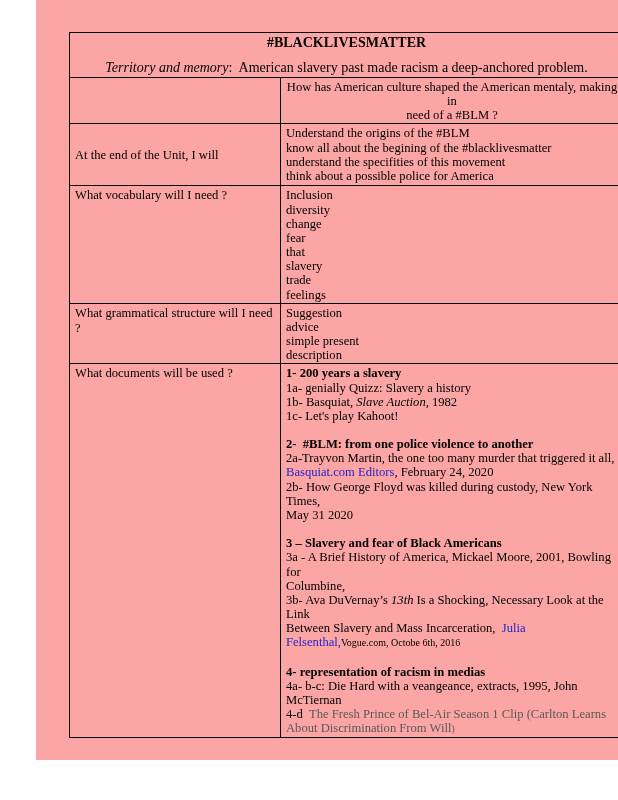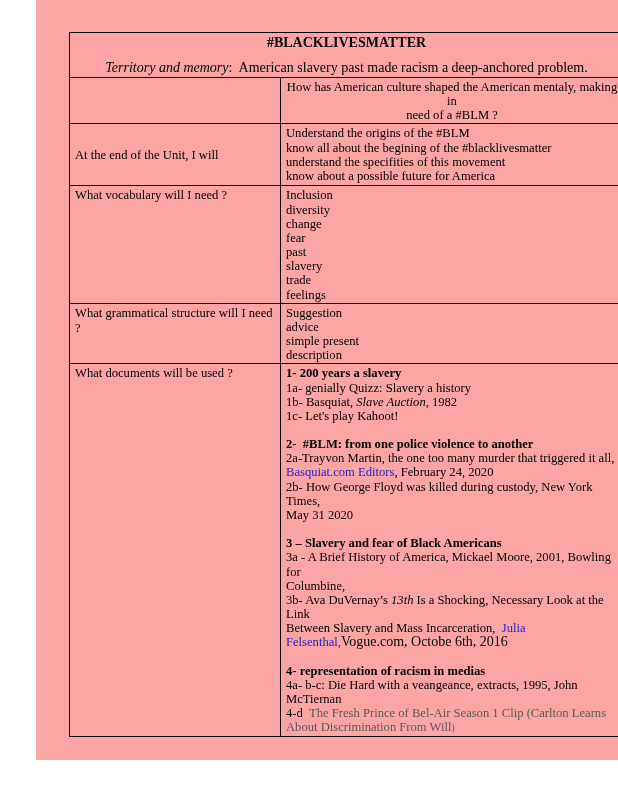--- a/index.html
+++ b/index.html
@@ -59,21 +59,21 @@
 
   .line {
     line-height: 14.15px;
     min-height: 14.15px;
     white-space: pre-wrap;
   }
   .s-plain {}
   .s-bold   { font-weight: bold; }
   .s-italic { font-style: italic; }
   .s-link   { color: #2623c8; cursor: pointer; }
-  .s-small  { font-size: 14px; }
+  .s-small  { font-size: 10px; }
   .s-gray   { color: #595959; font-family: Liberation Serif, serif; }
   .s-gray-small { color: #595959; font-size: 9.5px; }
 </style>
 </head>
 <body>
 
 <div class="page" data-name="document-page">
   <table class="unit-table" data-name="unit-table">
     <colgroup>
       <col class="c-label">
@@ -93,31 +93,31 @@
             <div class="line" data-name="text-line"><span class="s-plain" data-name="text-segment">How has American culture shaped the American mentaly, making in</span></div>
             <div class="line" data-name="text-line"><span class="s-plain" data-name="text-segment">need of a #BLM ?</span></div>
           </td>
         </tr>
         <tr data-key="objectives" data-name="row-objectives">
           <td class="label-cell" data-name="row-label-objectives">At the end of the Unit, I will</td>
           <td class="content-cell" data-name="row-content-objectives">
             <div class="line" data-name="text-line"><span class="s-plain" data-name="text-segment">Understand the origins of the #BLM</span></div>
             <div class="line" data-name="text-line"><span class="s-plain" data-name="text-segment">know all about the begining of the #blacklivesmatter</span></div>
             <div class="line" data-name="text-line"><span class="s-plain" data-name="text-segment">understand the specifities of this movement</span></div>
-            <div class="line" data-name="text-line"><span class="s-plain" data-name="text-segment">know about a possible future for America</span></div>
+            <div class="line" data-name="text-line"><span class="s-plain" data-name="text-segment">think about a possible police for America</span></div>
           </td>
         </tr>
         <tr data-key="vocabulary" data-name="row-vocabulary">
           <td class="label-cell" data-name="row-label-vocabulary">What vocabulary will I need ?</td>
           <td class="content-cell" data-name="row-content-vocabulary">
             <div class="line" data-name="text-line"><span class="s-plain" data-name="text-segment">Inclusion</span></div>
             <div class="line" data-name="text-line"><span class="s-plain" data-name="text-segment">diversity</span></div>
             <div class="line" data-name="text-line"><span class="s-plain" data-name="text-segment">change</span></div>
             <div class="line" data-name="text-line"><span class="s-plain" data-name="text-segment">fear</span></div>
-            <div class="line" data-name="text-line"><span class="s-plain" data-name="text-segment">past</span></div>
+            <div class="line" data-name="text-line"><span class="s-plain" data-name="text-segment">that</span></div>
             <div class="line" data-name="text-line"><span class="s-plain" data-name="text-segment">slavery</span></div>
             <div class="line" data-name="text-line"><span class="s-plain" data-name="text-segment">trade</span></div>
             <div class="line" data-name="text-line"><span class="s-plain" data-name="text-segment">feelings</span></div>
           </td>
         </tr>
         <tr data-key="grammar" data-name="row-grammar">
           <td class="label-cell" data-name="row-label-grammar">What grammatical structure will I need ?</td>
           <td class="content-cell" data-name="row-content-grammar">
             <div class="line" data-name="text-line"><span class="s-plain" data-name="text-segment">Suggestion</span></div>
             <div class="line" data-name="text-line"><span class="s-plain" data-name="text-segment">advice</span></div>

